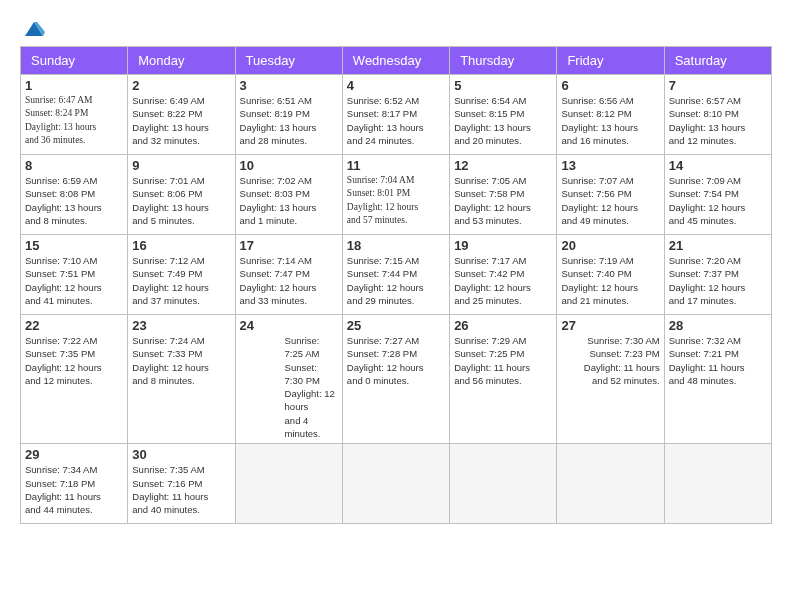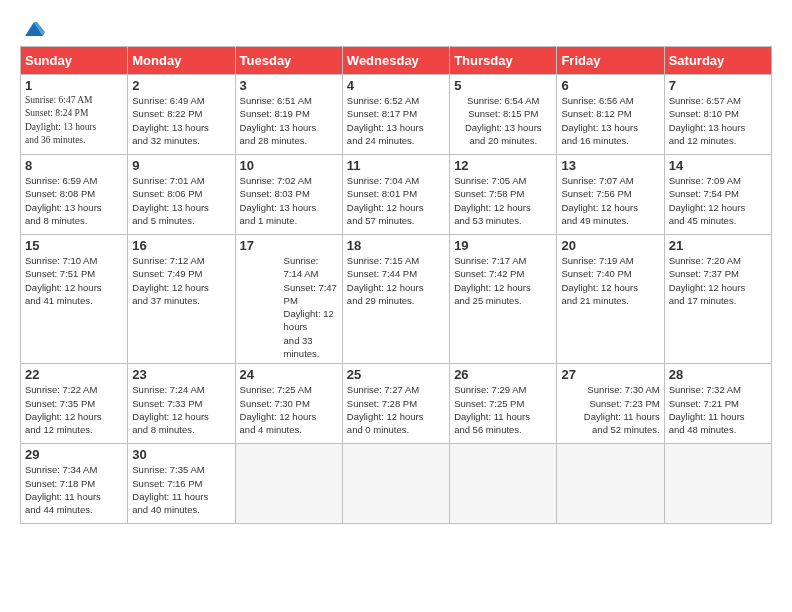--- a/index.html
+++ b/index.html
@@ -49,25 +49,25 @@
     .subtitle {
       font-size: 16px;
       color: #555;
     }
     .calendar {
       width: 100%;
       border-collapse: collapse;
       table-layout: fixed;
     }
     .calendar th {
-      background-color: #ef4444;
+      background-color: #8b5cf6;
       color: white;
       font-size: 13px;
-      font-weight: bold;
-      padding: 6px 4px;
+      font-weight: normal;
+      padding: 6px 10px;
       text-align: left;
       border: 1px solid #c0c0c0;
     }
     .calendar td {
       border: 1px solid #c0c0c0;
       vertical-align: top;
       padding: 3px 4px;
       font-size: 10px;
       color: #333;
       height: 80px;
@@ -148,21 +148,21 @@
           </td>
           <td>
             <span class="day-number">4</span>
             <div class="day-info" style="white-space: pre-line;">Sunrise: 6:52 AM
 Sunset: 8:17 PM
 Daylight: 13 hours
 and 24 minutes.</div>
           </td>
           <td>
             <span class="day-number">5</span>
-            <div class="day-info" style="white-space: pre-line; text-align: center;">Sunrise: 6:54 AM
+            <div class="day-info" style="white-space: pre-line;">Sunrise: 6:54 AM
 Sunset: 8:15 PM
 Daylight: 13 hours
 and 20 minutes.</div>
           </td>
           <td>
             <span class="day-number">6</span>
             <div class="day-info" style="white-space: pre-line;">Sunrise: 6:56 AM
 Sunset: 8:12 PM
 Daylight: 13 hours
 and 16 minutes.</div>
@@ -192,21 +192,21 @@
           </td>
           <td>
             <span class="day-number">10</span>
             <div class="day-info" style="white-space: pre-line;">Sunrise: 7:02 AM
 Sunset: 8:03 PM
 Daylight: 13 hours
 and 1 minute.</div>
           </td>
           <td>
             <span class="day-number">11</span>
-            <div class="day-info" style="white-space: pre-line;">Sunrise: 7:04 AM
+            <div class="day-info" style="white-space: pre-line; font-family: Liberation Serif, serif;">Sunrise: 7:04 AM
 Sunset: 8:01 PM
 Daylight: 12 hours
 and 57 minutes.</div>
           </td>
           <td>
             <span class="day-number">12</span>
             <div class="day-info" style="white-space: pre-line;">Sunrise: 7:05 AM
 Sunset: 7:58 PM
 Daylight: 12 hours
 and 53 minutes.</div>
@@ -236,21 +236,21 @@
           </td>
           <td>
             <span class="day-number">16</span>
             <div class="day-info" style="white-space: pre-line;">Sunrise: 7:12 AM
 Sunset: 7:49 PM
 Daylight: 12 hours
 and 37 minutes.</div>
           </td>
           <td>
             <span class="day-number">17</span>
-            <div class="day-info" style="white-space: pre-line; margin-left: 44px;">Sunrise: 7:14 AM
+            <div class="day-info" style="white-space: pre-line;">Sunrise: 7:14 AM
 Sunset: 7:47 PM
 Daylight: 12 hours
 and 33 minutes.</div>
           </td>
           <td>
             <span class="day-number">18</span>
             <div class="day-info" style="white-space: pre-line;">Sunrise: 7:15 AM
 Sunset: 7:44 PM
 Daylight: 12 hours
 and 29 minutes.</div>
@@ -287,21 +287,21 @@
           </td>
           <td>
             <span class="day-number">23</span>
             <div class="day-info" style="white-space: pre-line;">Sunrise: 7:24 AM
 Sunset: 7:33 PM
 Daylight: 12 hours
 and 8 minutes.</div>
           </td>
           <td>
             <span class="day-number">24</span>
-            <div class="day-info" style="white-space: pre-line;">Sunrise: 7:25 AM
+            <div class="day-info" style="white-space: pre-line; margin-left: 45px;">Sunrise: 7:25 AM
 Sunset: 7:30 PM
 Daylight: 12 hours
 and 4 minutes.</div>
           </td>
           <td>
             <span class="day-number">25</span>
             <div class="day-info" style="white-space: pre-line;">Sunrise: 7:27 AM
 Sunset: 7:28 PM
 Daylight: 12 hours
 and 0 minutes.</div>

